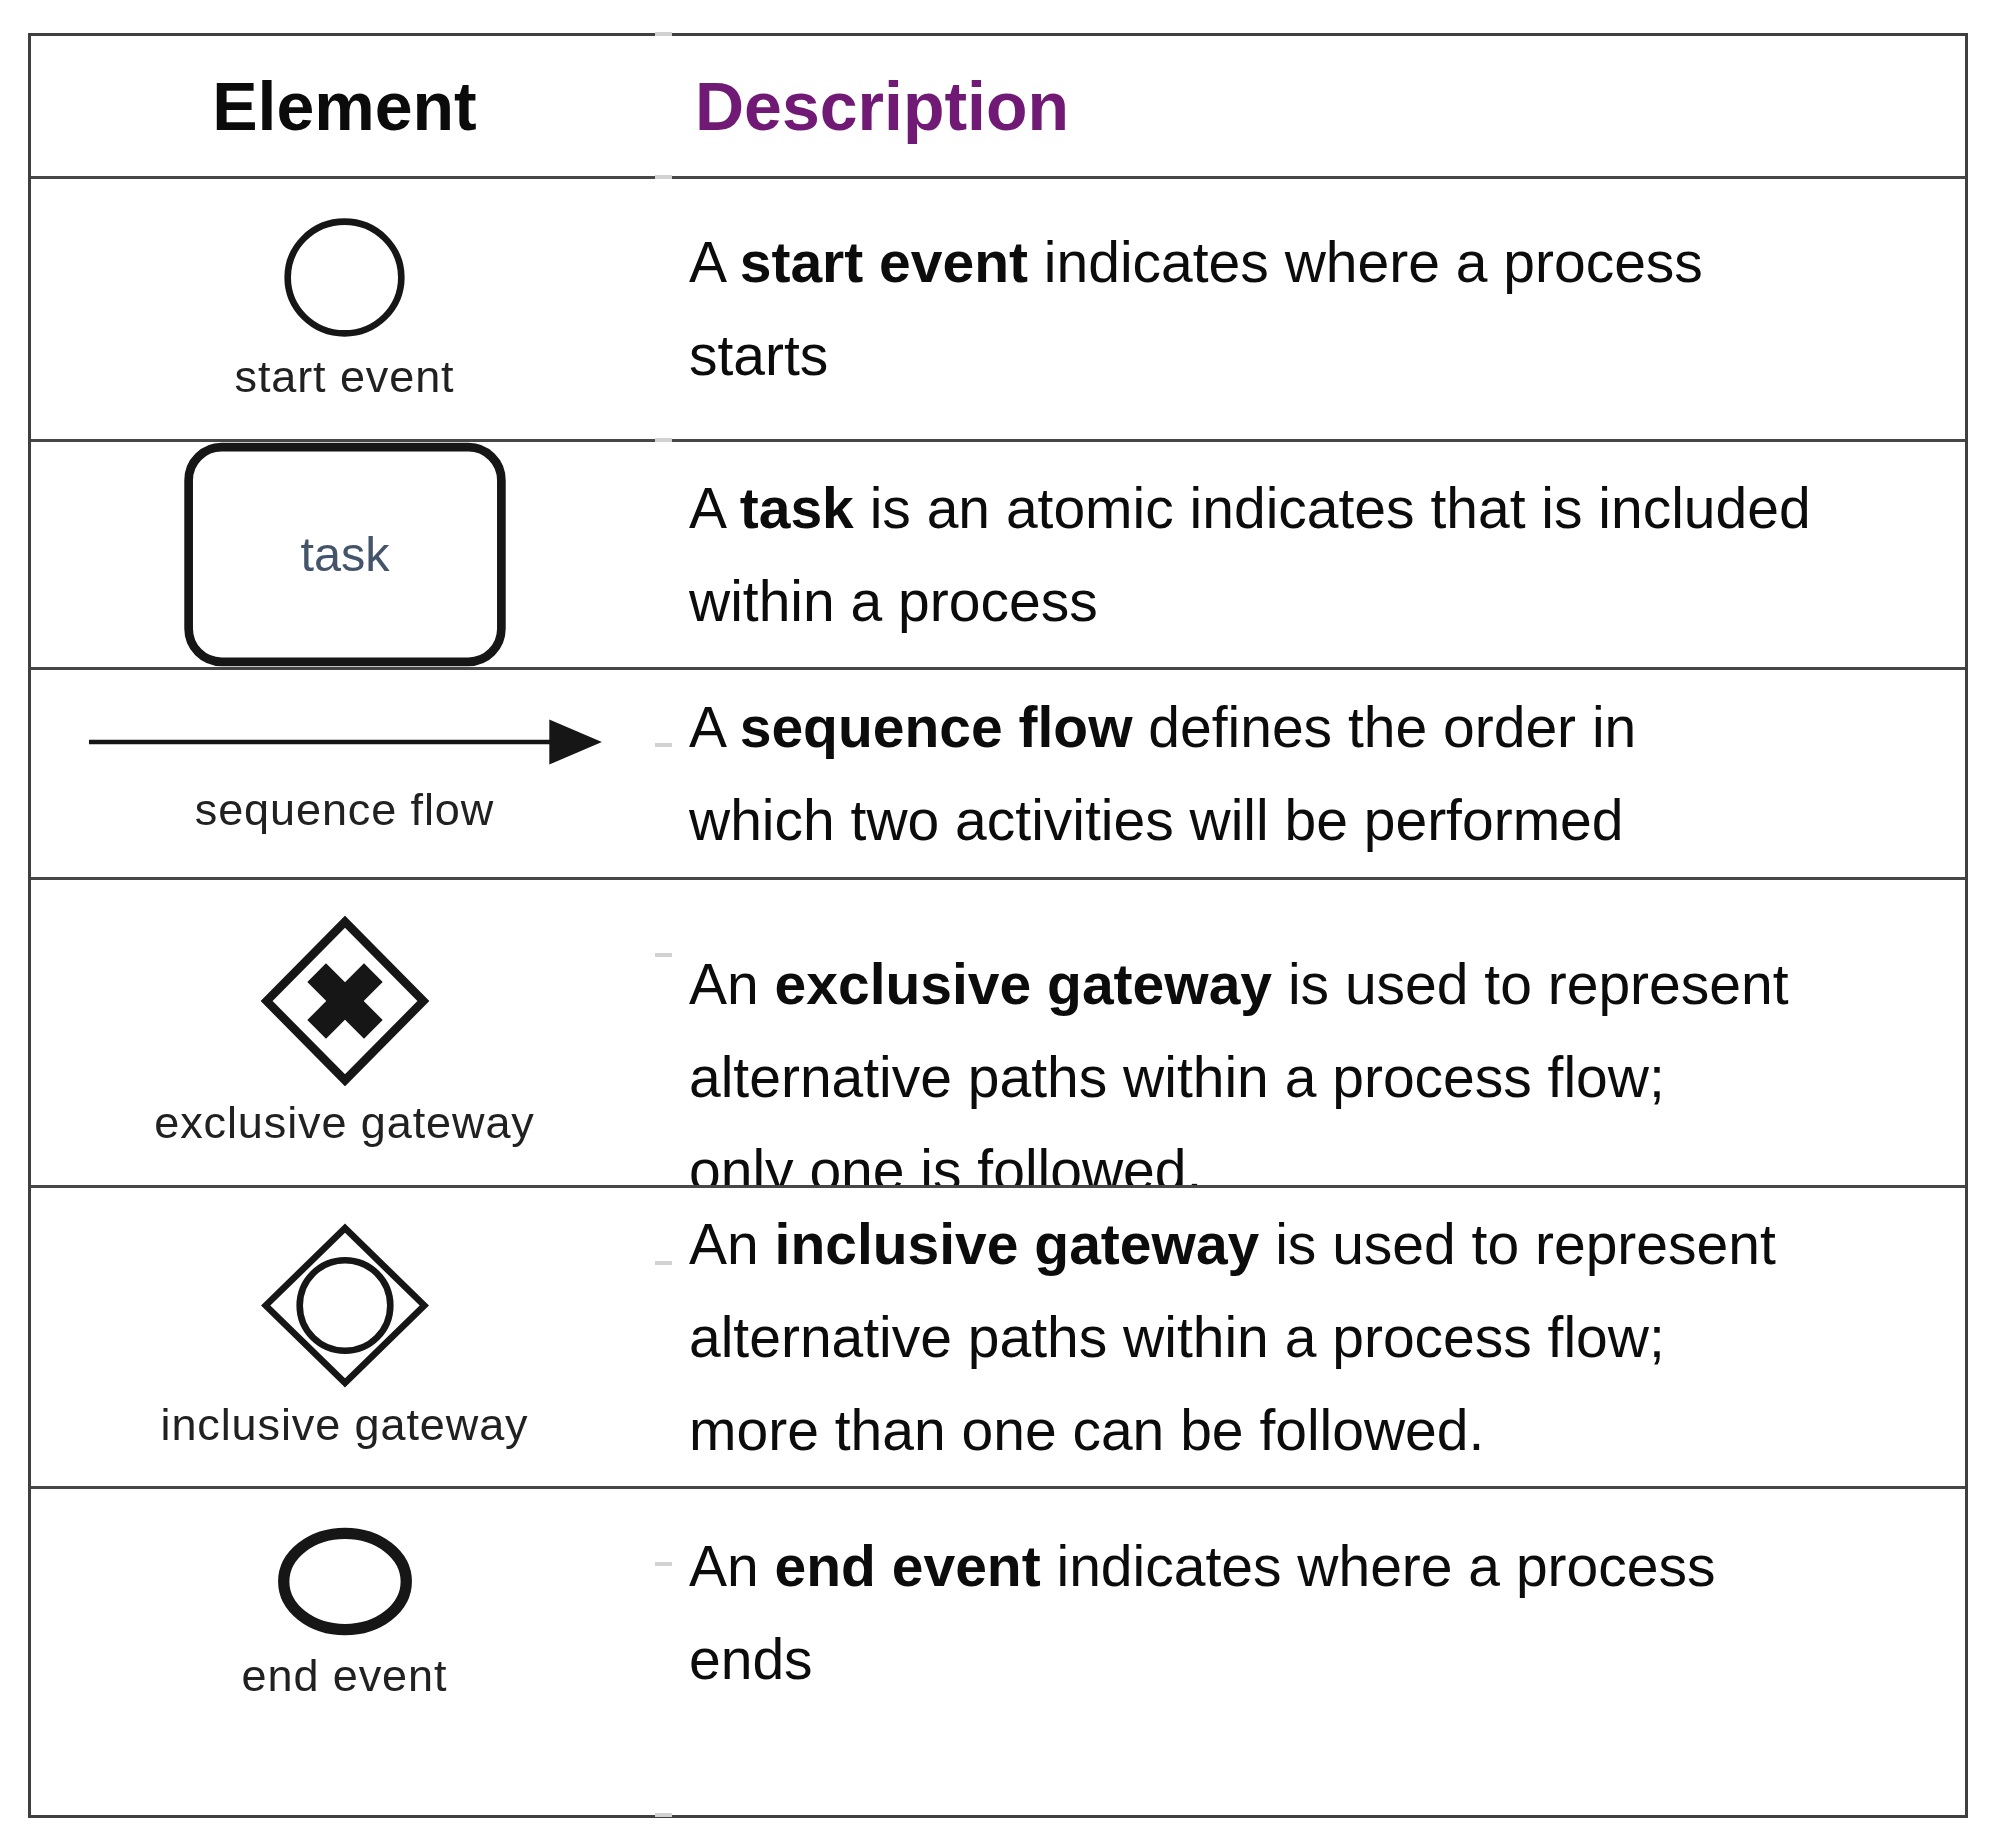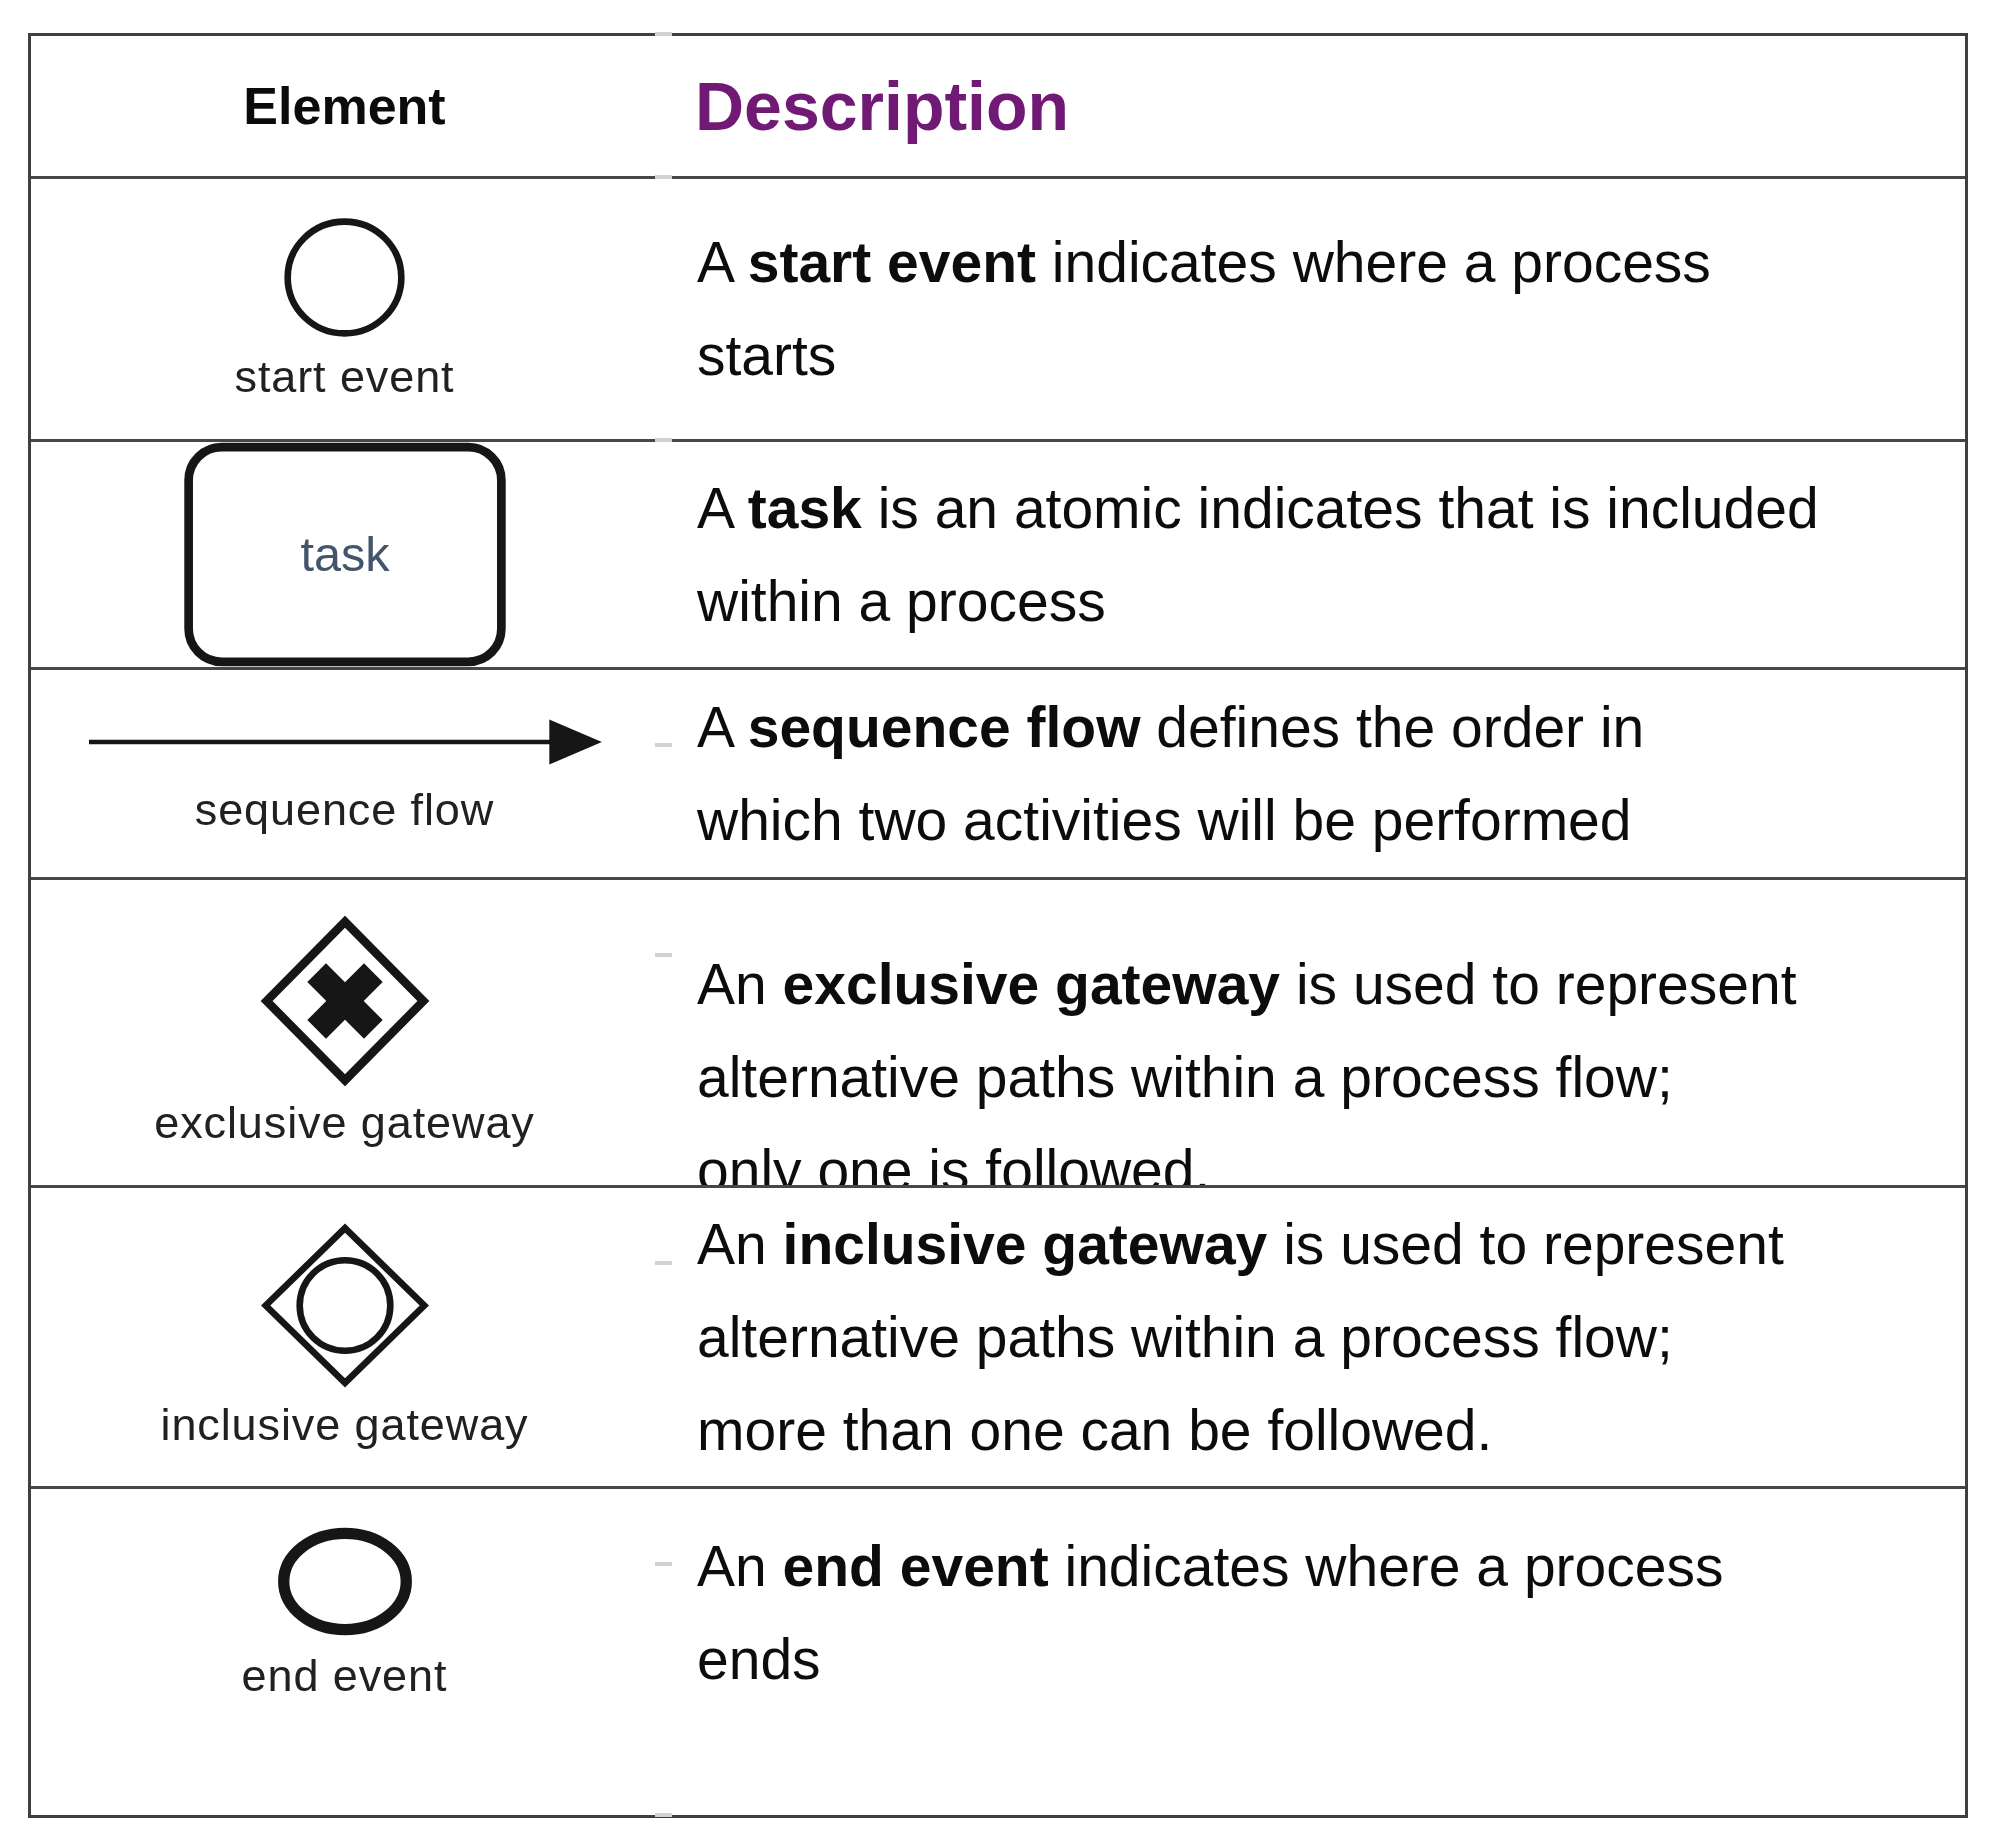--- a/index.html
+++ b/index.html
@@ -12,42 +12,42 @@
     position:absolute;left:28px;top:33px;width:1940px;height:1785px;
     border:3.8px solid #3f3f3f;box-sizing:border-box;background:#fff;
   }
   .trow{
     display:grid;grid-template-columns:627px 1fr;
     box-sizing:border-box;border-bottom:3.8px solid #474747;
   }
   .trow.last{border-bottom:none;}
   .head-el{
     display:flex;align-items:center;justify-content:center;
-    font-weight:bold;font-size:52px;color:#0b0b0b;letter-spacing:0px;
+    font-weight:bold;font-size:68px;color:#0b0b0b;letter-spacing:0px;
   }
   .head-desc{
     display:flex;align-items:center;padding-left:37px;
     font-weight:bold;font-size:68px;color:#701a75;
   }
   .el-cell{
     display:flex;flex-direction:column;align-items:center;justify-content:center;
     gap:9.5px;overflow:hidden;
   }
   .caption{
     font-size:45px;color:#212121;letter-spacing:0.9px;line-height:53px;
     white-space:nowrap;
   }
   .desc-cell{
     display:flex;align-items:center;padding-left:31px;padding-right:19px;
     box-sizing:border-box;overflow:hidden;
   }
   .desc-cell.nudge-down{padding-top:90px;}
   .desc-text{
     font-size:57px;line-height:93px;color:#0c0c0c;
-    white-space:pre-line;margin:8px;letter-spacing:0px;
+    white-space:pre-line;margin:0;letter-spacing:0px;
   }
   .desc-text b{font-weight:700;}
   .notch{
     position:absolute;width:17px;height:3.8px;background:#d2d2d2;left:624px;
   }
   svg{display:block;}
 </style>
 </head>
 <body>
 

